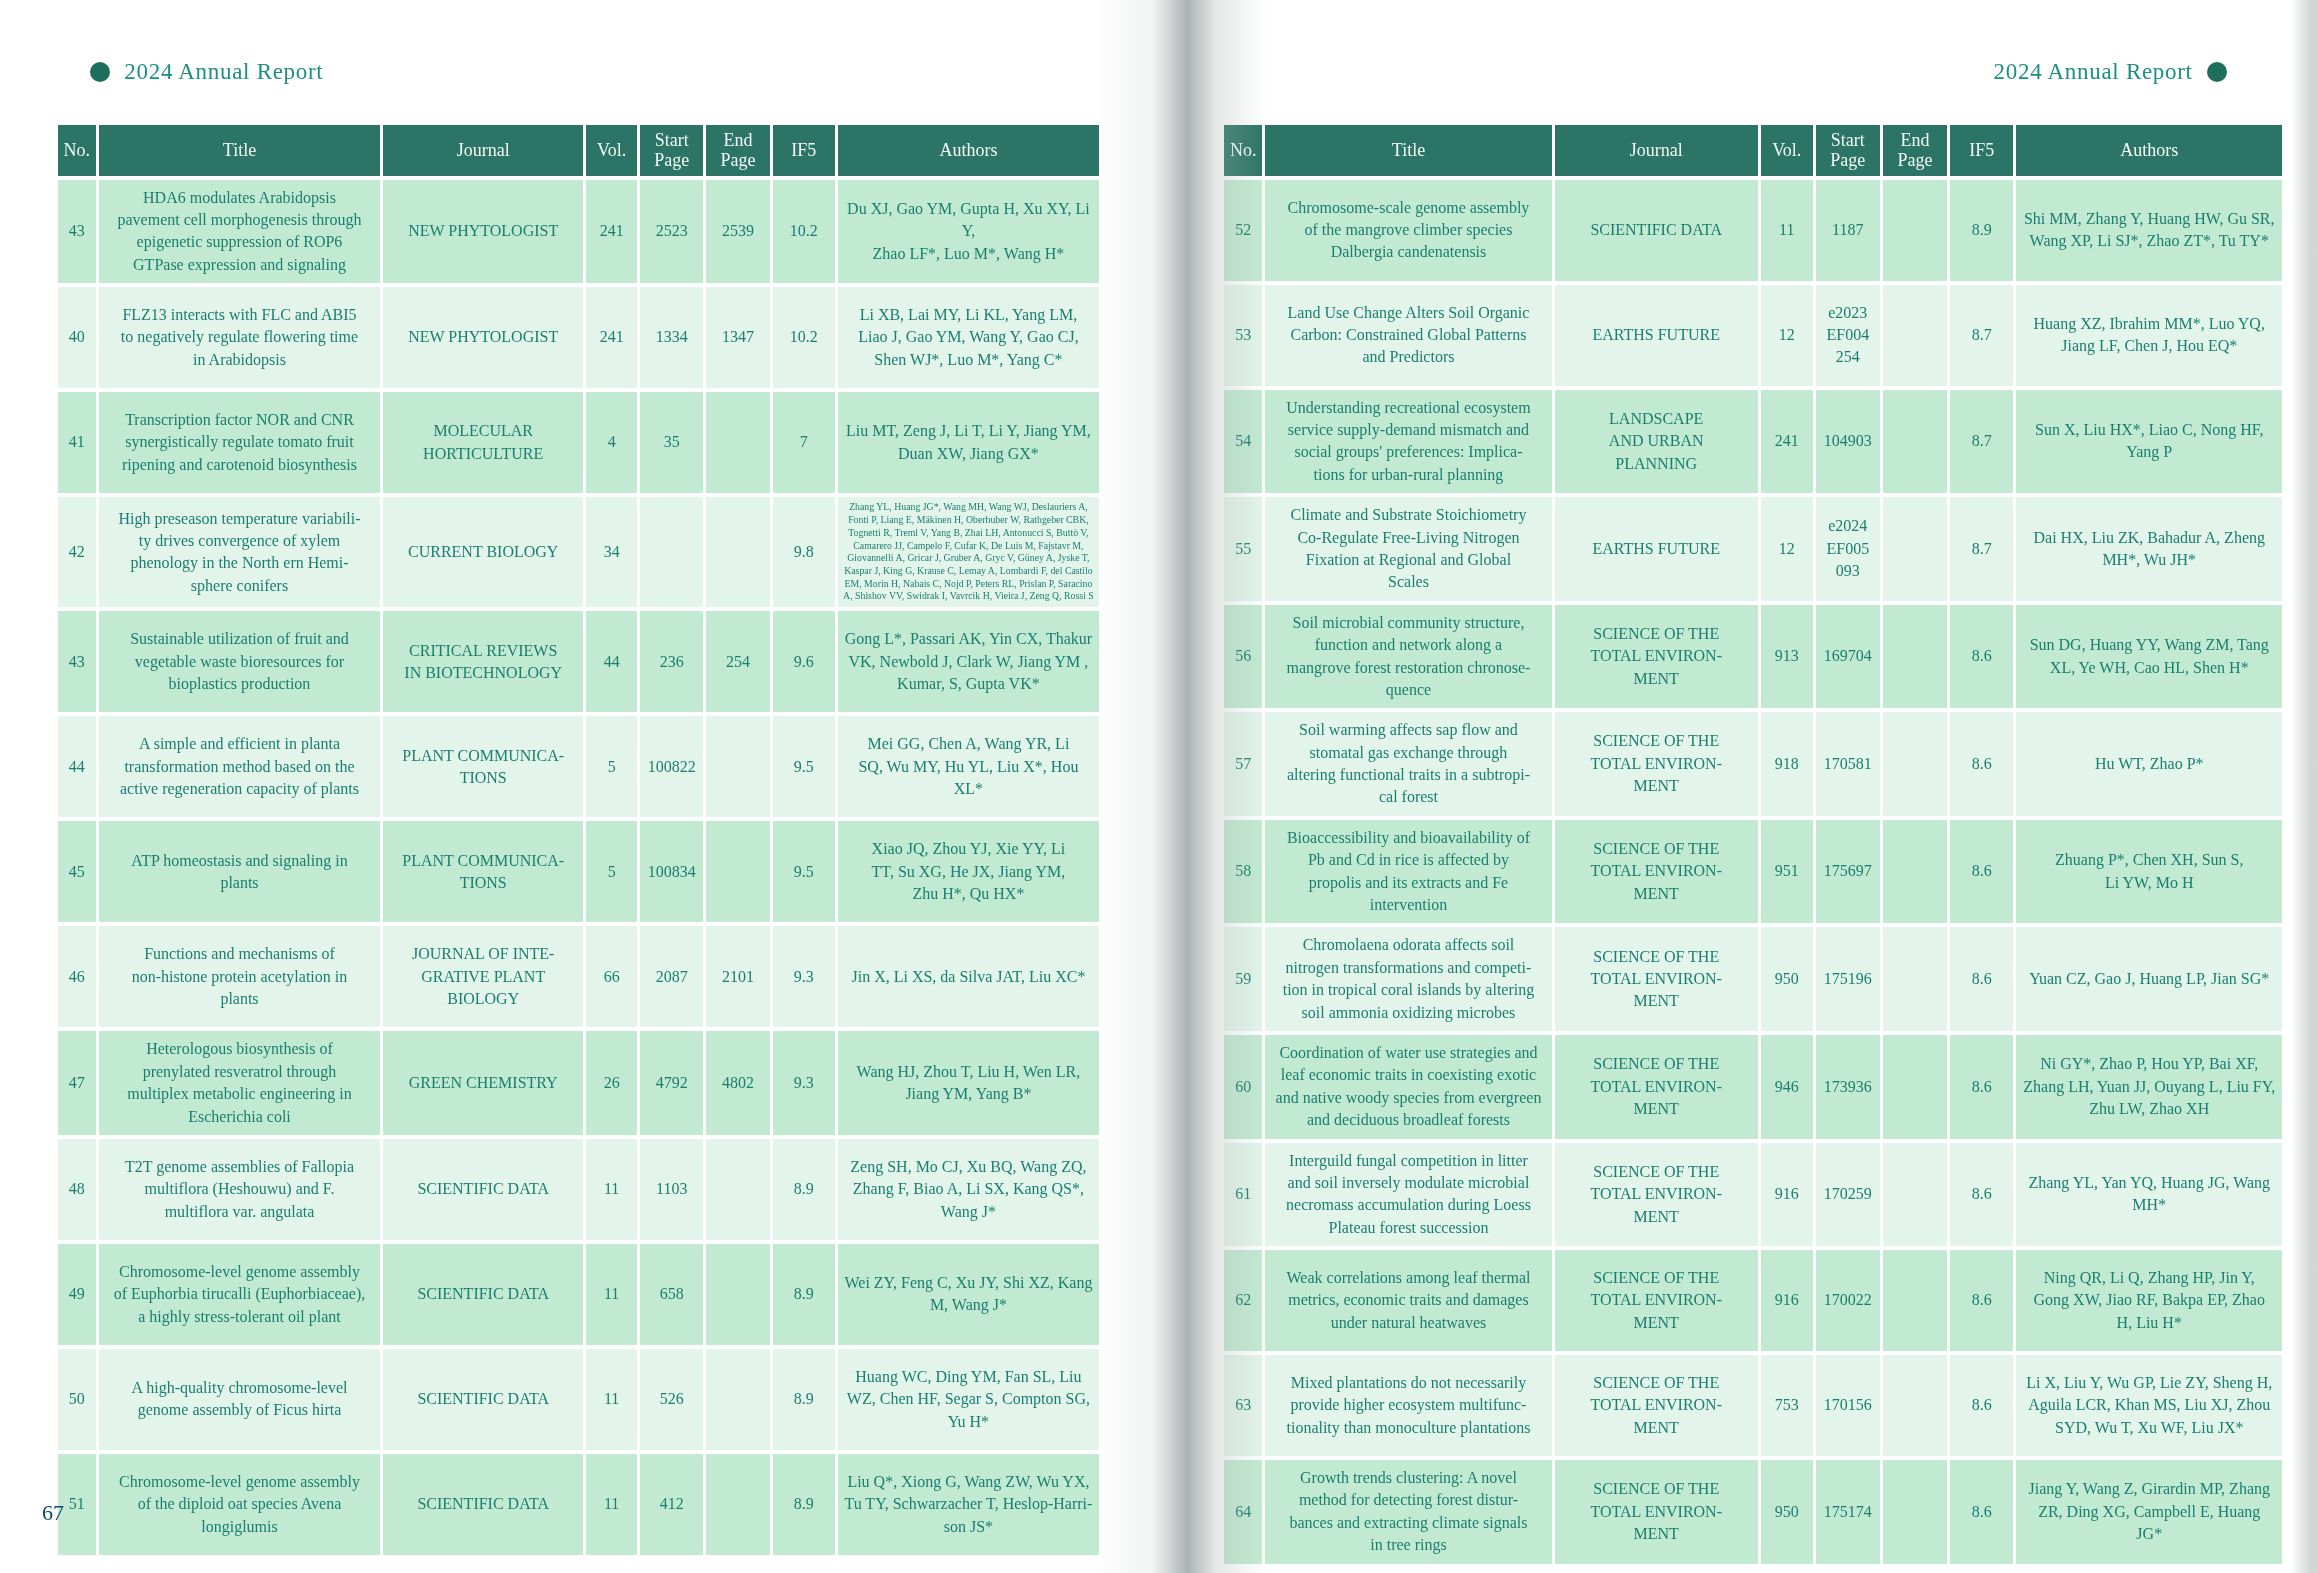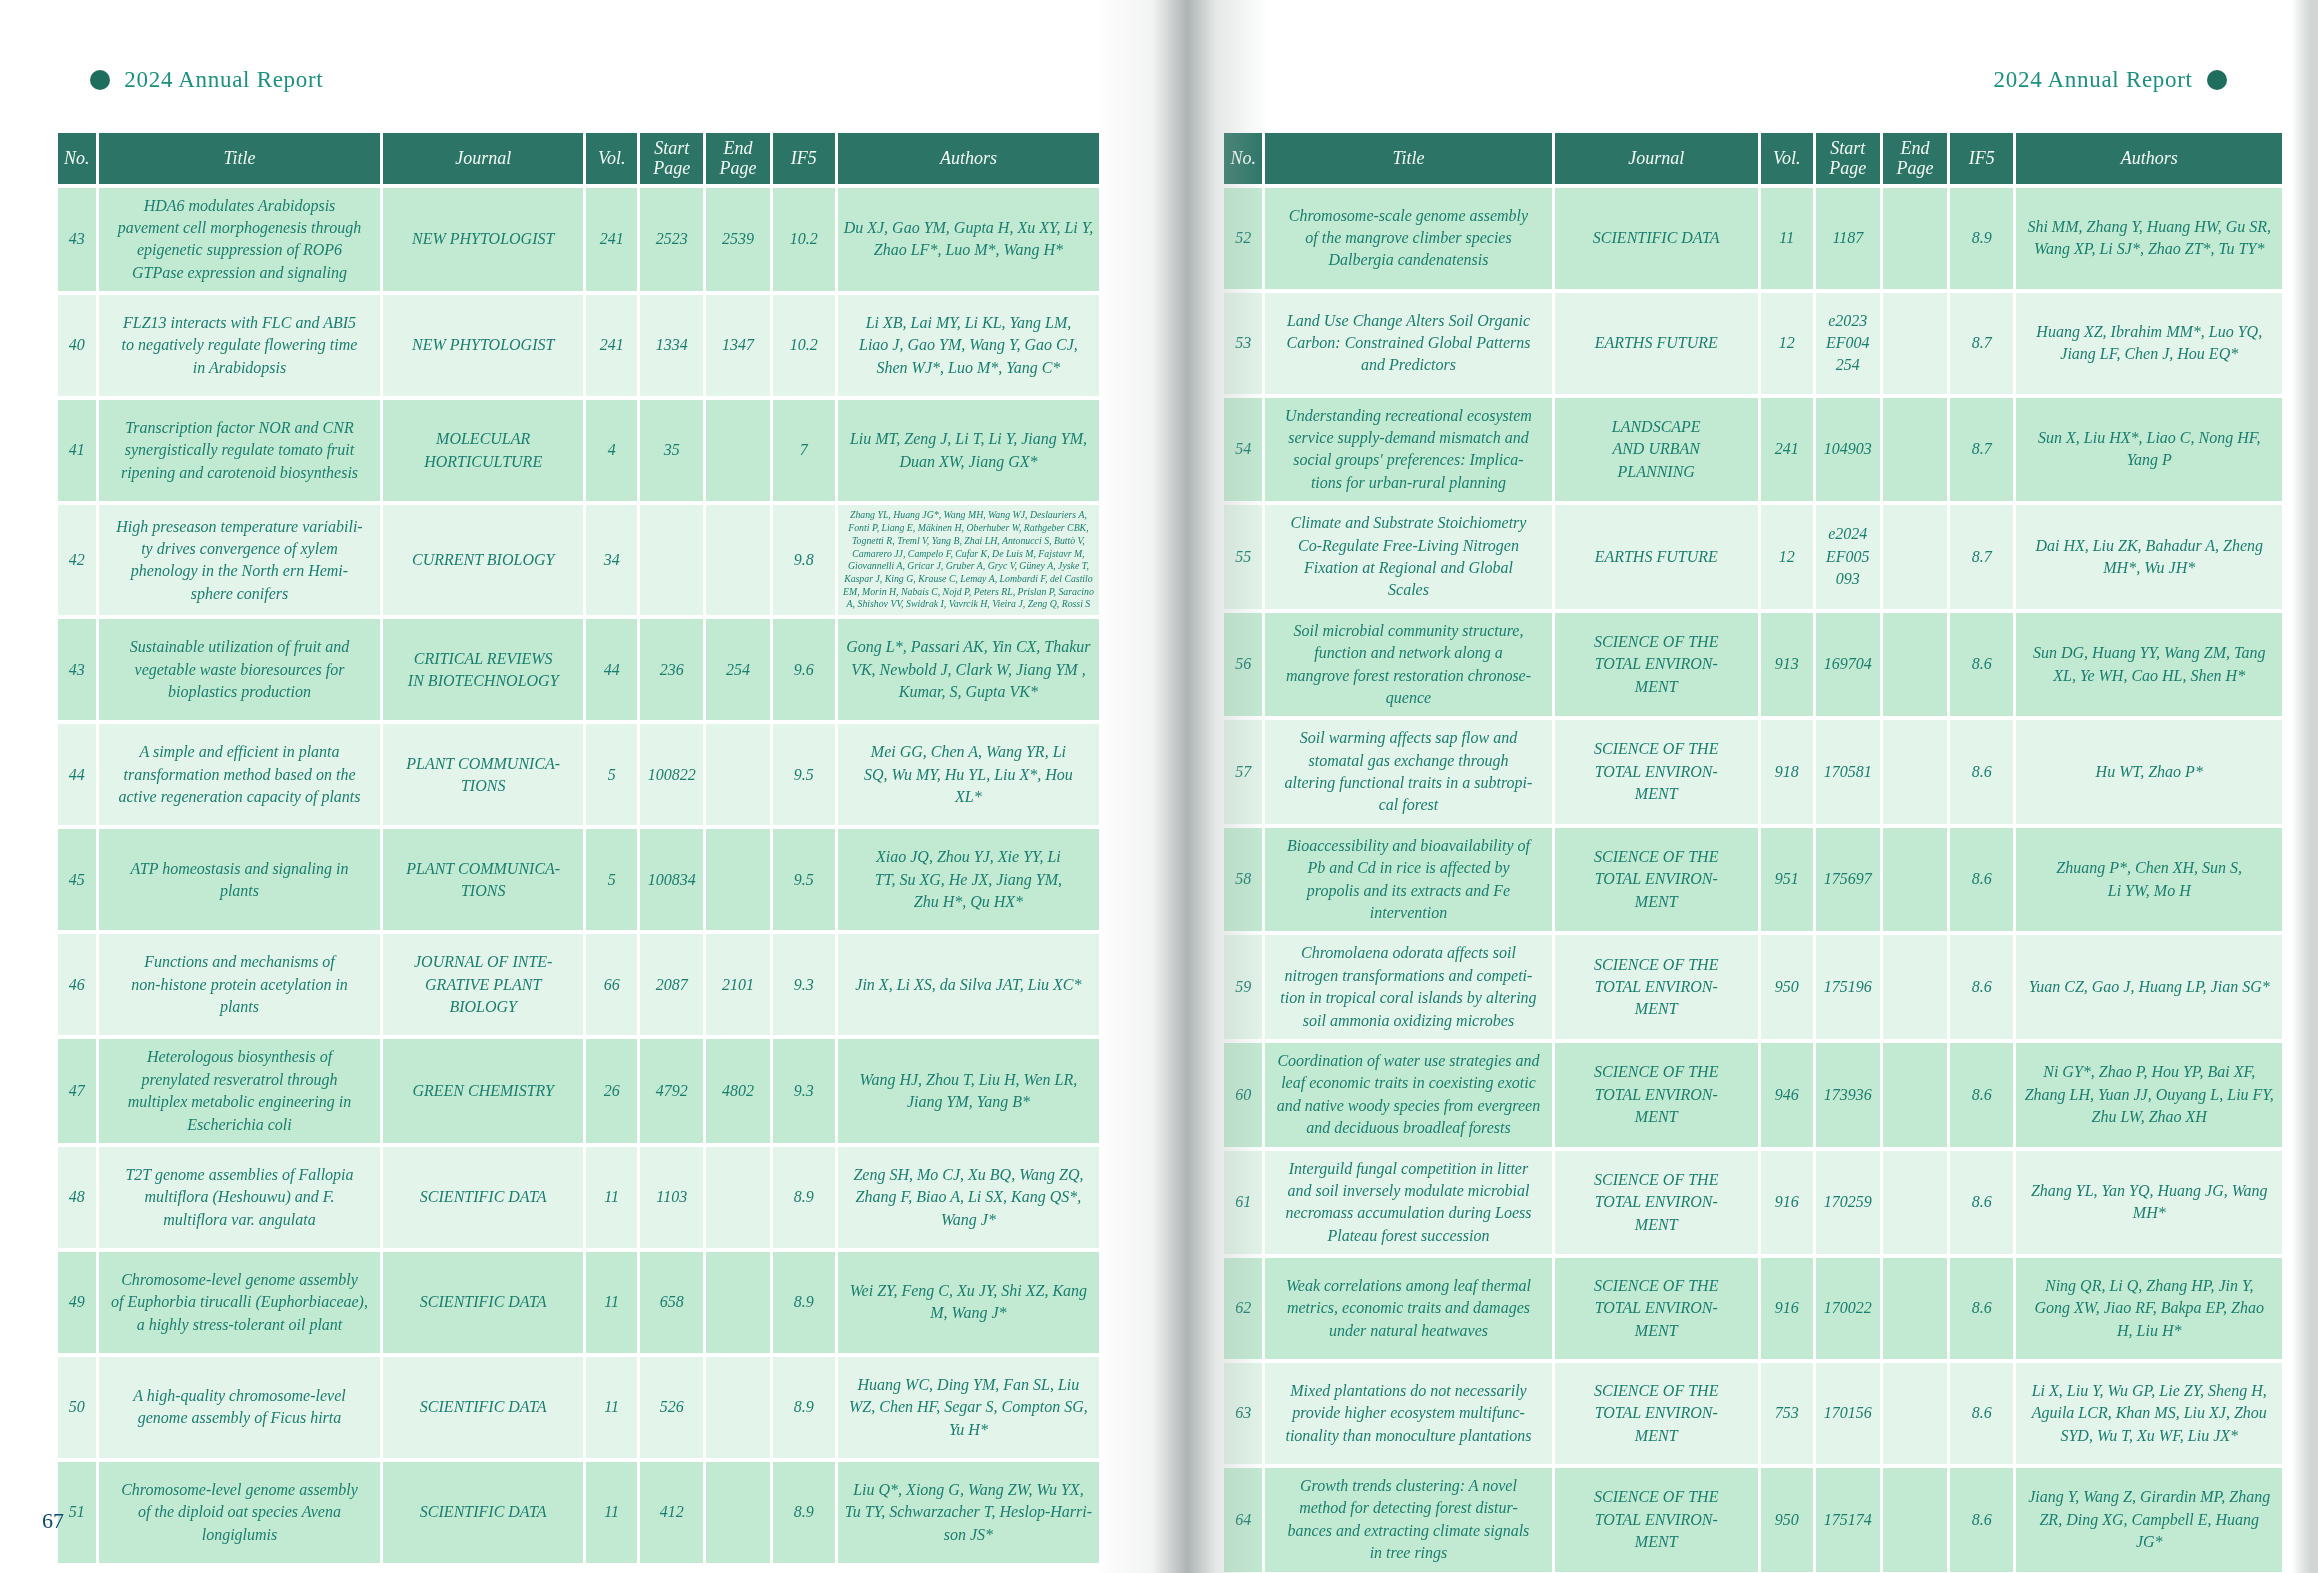--- a/index.html
+++ b/index.html
@@ -1,35 +1,35 @@
 <!DOCTYPE html>
 <html style="font-size:11.2px"><head>
 <meta charset="utf-8">
 <style>
   html,body{margin:0;padding:0;}
   body{
     width:2319px;height:1574px;position:relative;overflow:hidden;
     background:#ffffff;
     font-family:"Liberation Serif", serif;
   }
-  .page{position:absolute;top:8px;height:1445px;width:1159px;}
+  .page{position:absolute;top:0;height:1445px;width:1159px;}
   #page-left{left:0;}
   #page-right{left:1159px;}
 
   .running-head{
     position:absolute;top:59px;display:flex;align-items:center;gap:14px;
     font-size:23px;color:#1b9080;letter-spacing:0.7px;
   }
   #page-left .running-head{left:90px;}
   #page-right .running-head{right:91px;flex-direction:row;}
   .head-dot{width:20.3px;height:20.3px;border-radius:50%;background:#1d6e5c;flex:0 0 auto;}
 
   .pub-table{
     position:absolute;top:121px;
-    border-collapse:separate;border-spacing:3.5px 4.2px;table-layout:fixed;font-style:italic;
+    border-collapse:separate;border-spacing:3.5px 4.2px;table-layout:fixed;
   }
   #table-left{left:55px;width:1047px;}
   #table-right{left:62px;width:1064px;}
 
   col.w-no{width:3.7%;}  col.w-title{width:27.6%;} col.w-journal{width:19.6%;}
   col.w-vol{width:5.0%;} col.w-start{width:6.2%;}  col.w-end{width:6.2%;}
   col.w-if5{width:6.1%;} col.w-authors{width:25.6%;}
 
   .pub-table thead th{
     background:#2c7566;color:#f2faf6;font-weight:normal;

